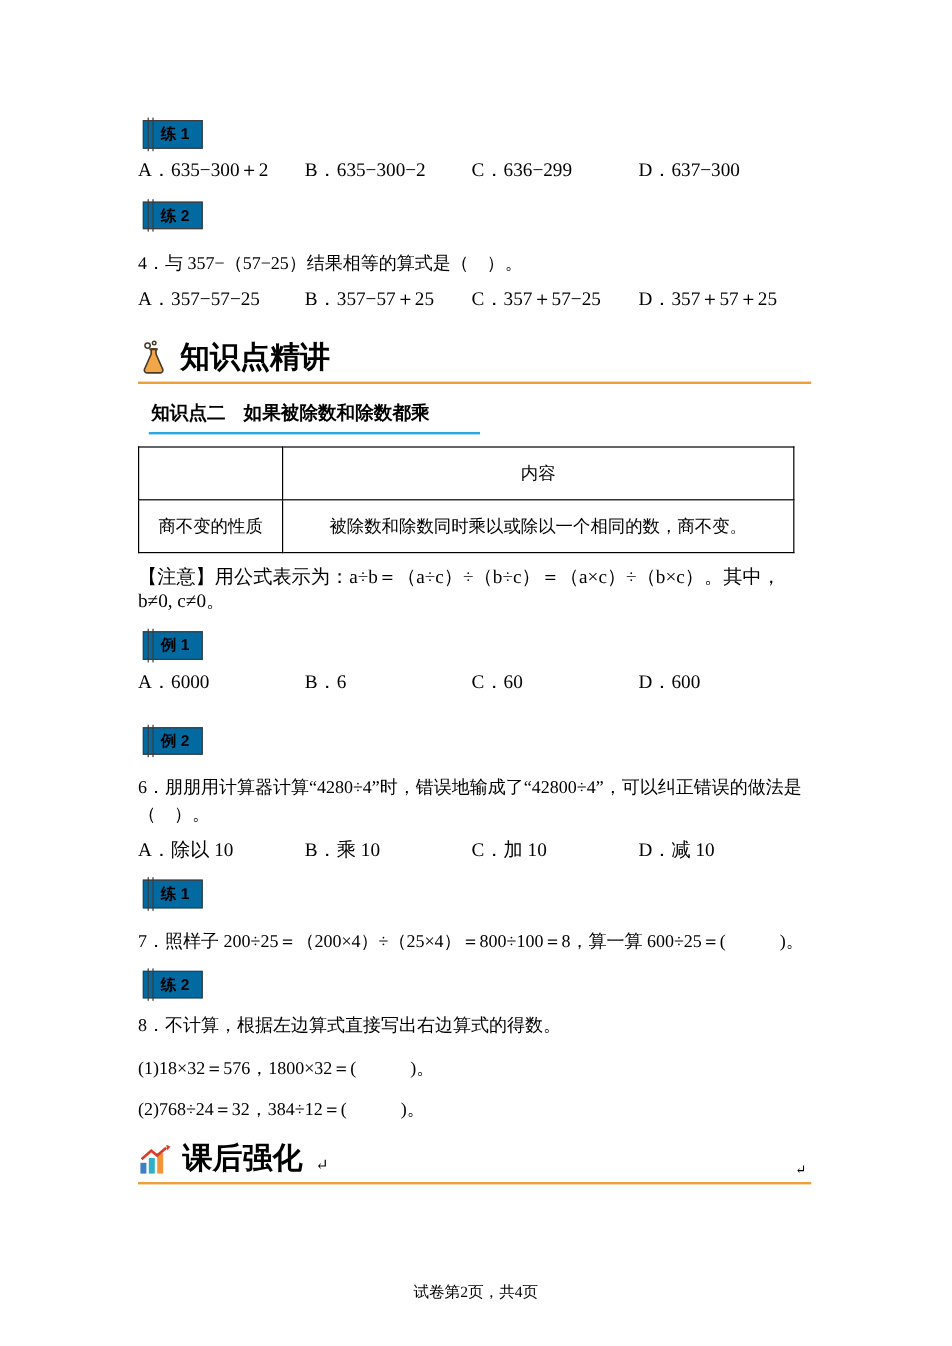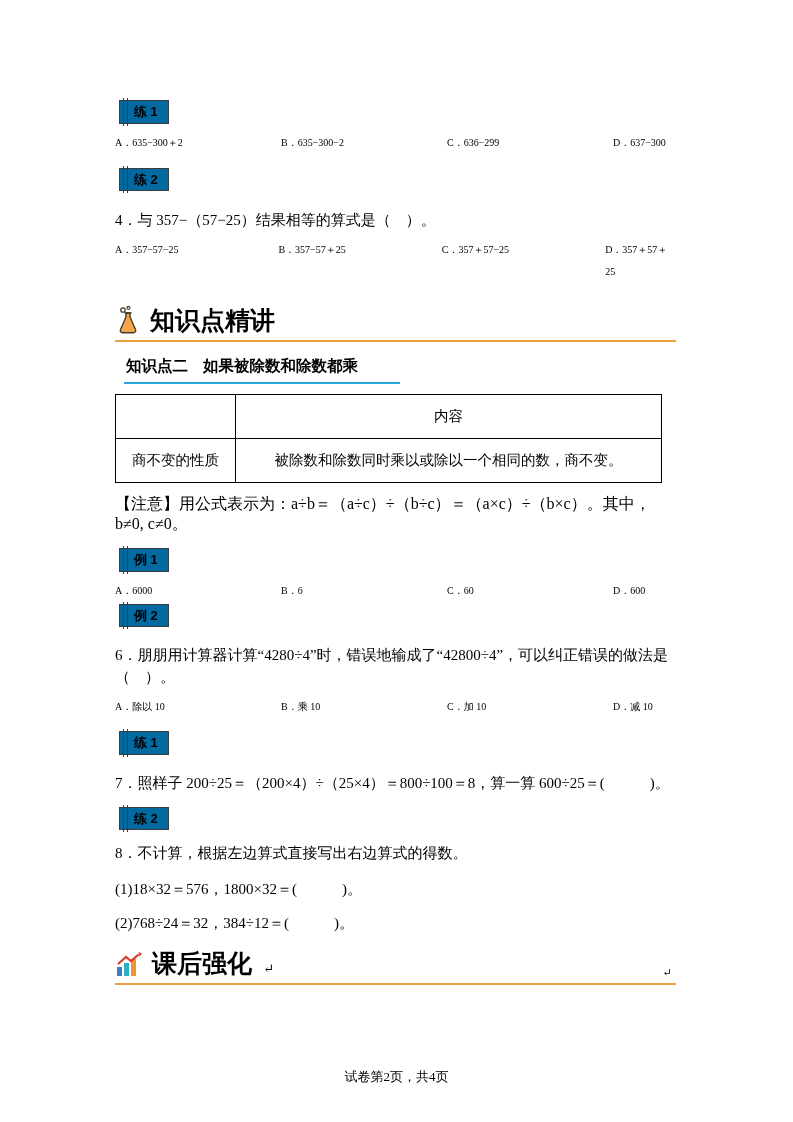--- a/index.html
+++ b/index.html
@@ -22,21 +22,21 @@
     padding:2px 10px 2px 14px; margin-left:4px;
     background:#0369a1;
   }
   .badge::before {
     content:""; position:absolute; left:2.5px; top:-3px; bottom:-3px; width:3.5px;
     border-left:1.5px solid #3d3d3d; border-right:1.5px solid #3d3d3d;
   }
 
   .q { font-size:15px; line-height:22px; }
   .sub { font-size:15px; line-height:22px; }
-  .opts { display:flex; font-size:10px; line-height:22px;gap:27px; }
+  .opts { display:flex; font-size:16px; line-height:22px; }
   .opts .opt { width:139px; }
   .opts .opt:last-child { width:auto; }
 
   
   .section-header {
     display:flex; align-items:flex-end; gap:9px;
     border-bottom:2.5px solid #EC9F3C;
     padding-bottom:5px; position:relative;
   }
   .section-title {
@@ -78,21 +78,21 @@
   #opts3 { margin-top:8px; }
   #badge-p2 { margin-top:14px; }
   #q4 { margin-top:18px; }
   #opts4 { margin-top:8px; }
   #sec1 { margin-top:22px; }
   #table-kp { margin-top:10px; }
   #note { margin-top:11px; }
   #badge-e1 { margin-top:14px; }
   #q5 { margin-top:17px; }
   #opts5 { margin-top:8px; }
-  #badge-e2 { margin-top:2px; }
+  #badge-e2 { margin-top:26px; }
   #q6 { margin-top:17px; }
   #opts6 { margin-top:8px; }
   #badge-p1b { margin-top:13px; }
   #q7 { margin-top:17px; }
   #badge-p2b { margin-top:13px; }
   #q8 { margin-top:12px; }
   #q8-1 { margin-top:14px; }
   #q8-2 { margin-top:12px; }
   #sec2 { margin-top:14px; }
 </style>

